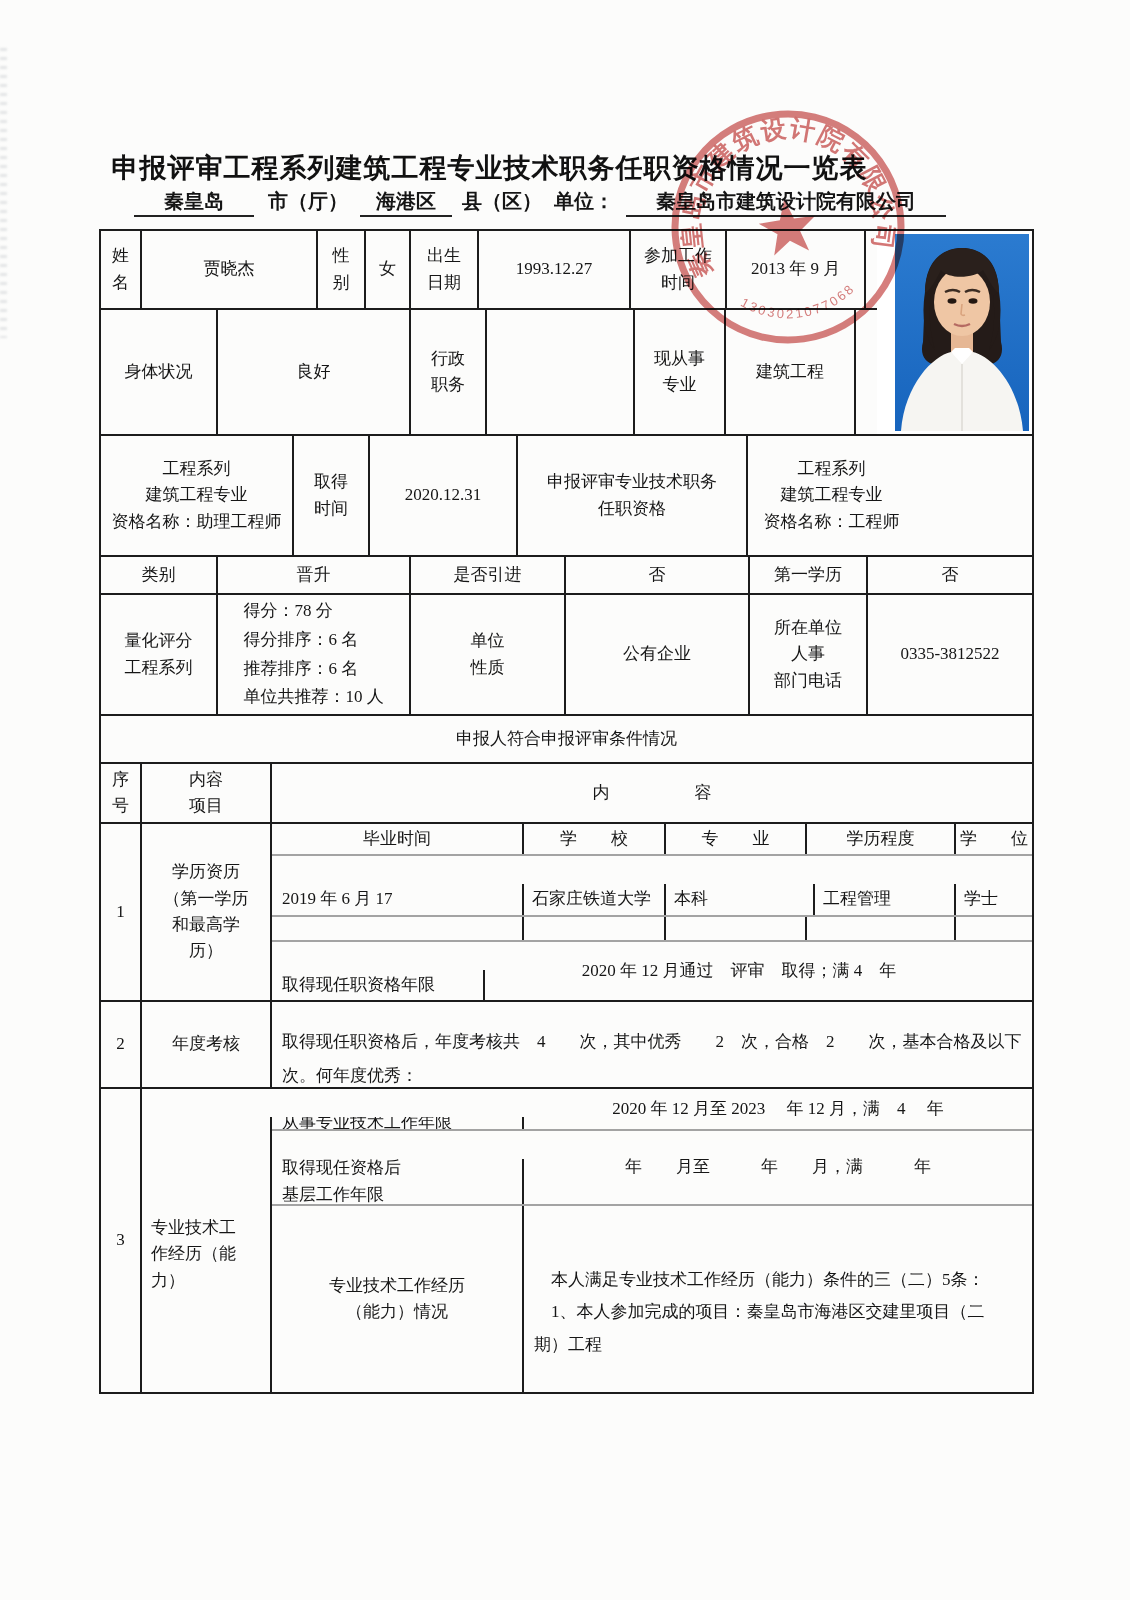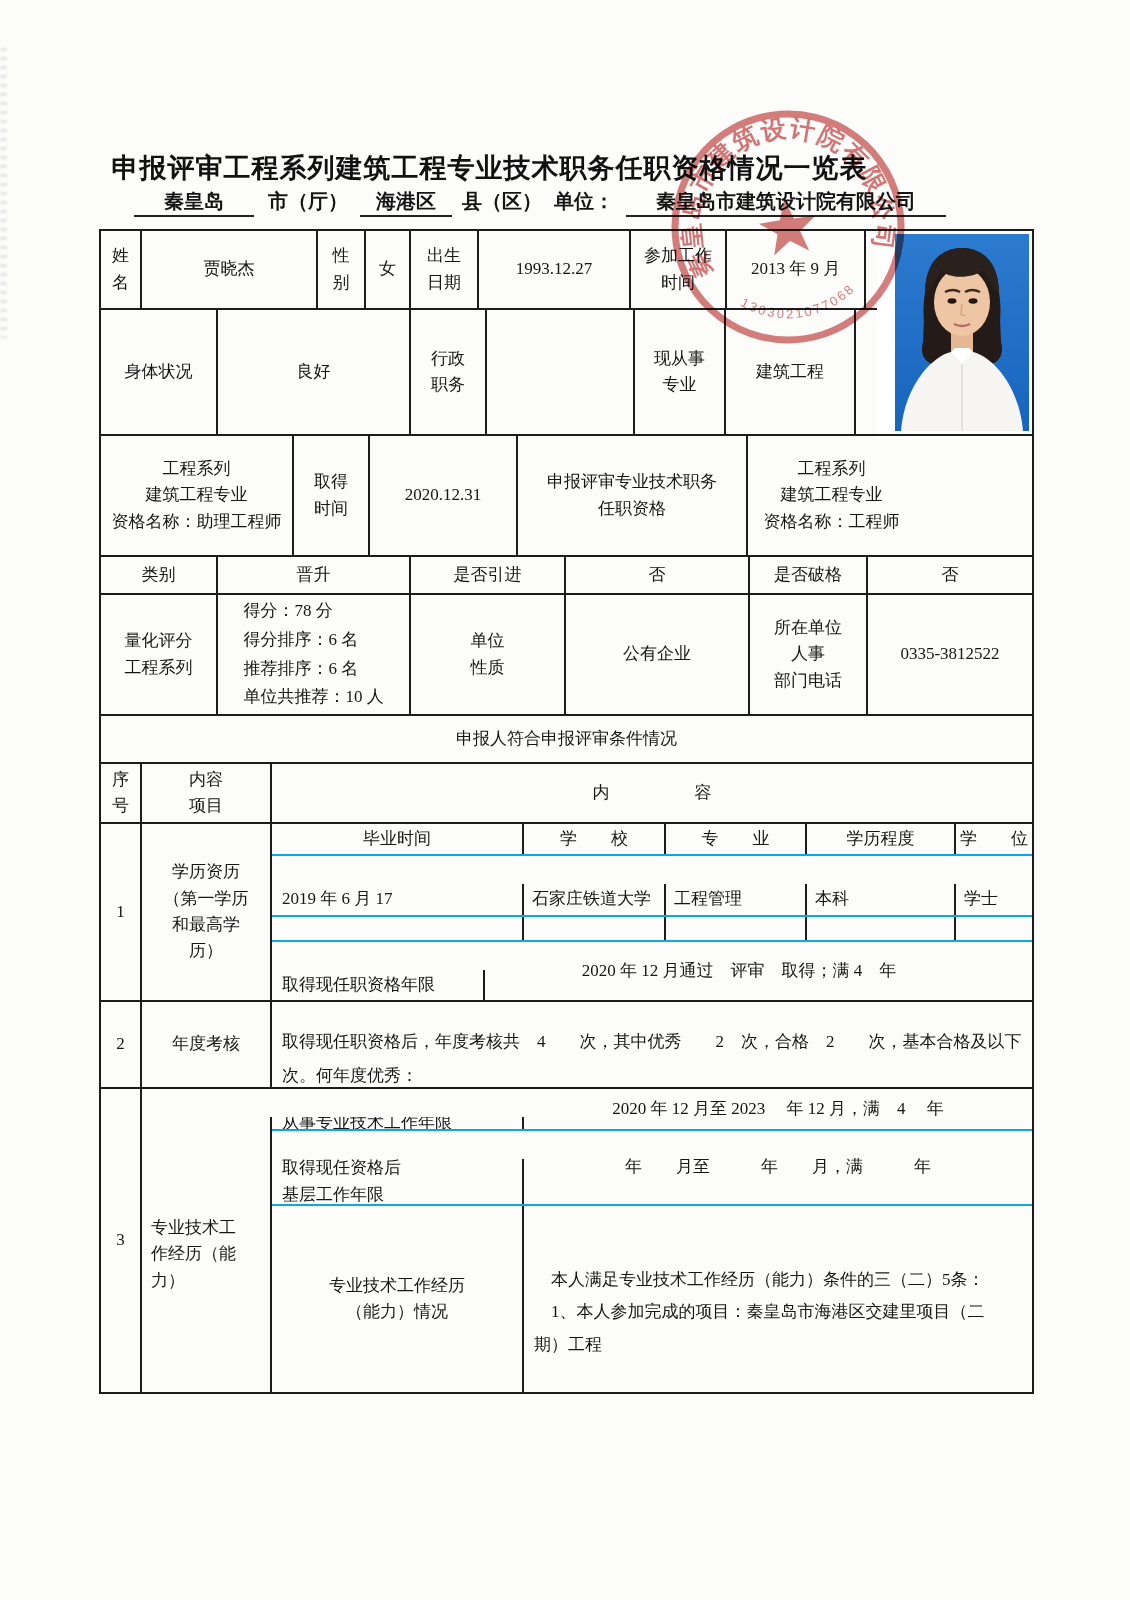--- a/index.html
+++ b/index.html
@@ -51,21 +51,21 @@
   .c.nr { border-right:none; }
   .pre { white-space:pre-line; }
   .left12 { display:flex; flex-direction:column; width:779px; }
   .r1 { display:flex; height:79px; border-bottom:2px solid #1c1c1c; }
   .r2 { display:flex; height:124px; }
   .photo-cell {
     width:156px; display:flex; align-items:center; justify-content:flex-end;
     padding:3px 3px 3px 17px; background:#fff;
   }
   .subcol { display:flex; flex-direction:column; width:760px; }
-  .srow { display:flex; border-bottom:2px solid #0ea5e9; }
+  .srow { display:flex; border-bottom:2px solid #a3a3a3; }
   .srow.last { border-bottom:none; }
   .al { justify-content:flex-start; text-align:left;margin-top:28px; }
   .score-block { text-align:left; line-height:1.7; }
   .sec2-text { line-height:2.0; padding:4px 10px; }
   .s3v3 { padding:5px 14px 6px 10px; line-height:1.9; }
 
   
   .stamp {
     position:absolute; left:660px; top:99px; width:256px; height:256px;
     mix-blend-mode:multiply; opacity:.82; pointer-events:none;
@@ -161,21 +161,21 @@
     <div class="c pre nr" style="width:167px">工程系列
 建筑工程专业
 资格名称：工程师</div>
   </div>
 
   <div class="row" style="height:38px">
     <div class="c" style="width:117px">类别</div>
     <div class="c" style="width:193px">晋升</div>
     <div class="c" style="width:155px">是否引进</div>
     <div class="c" style="width:184px">否</div>
-    <div class="c" style="width:118px">是否破格</div>
+    <div class="c" style="width:118px">第一学历</div>
     <div class="c nr" style="width:164px">否</div>
   </div>
 
   <div class="row" style="height:121px">
     <div class="c pre" style="width:117px">量化评分
 工程系列</div>
     <div class="c" style="width:193px">
         <span class="pre score-block">得分：78 分
 得分排序：6 名
 推荐排序：6 名
@@ -212,22 +212,22 @@
       <div class="srow" style="height:33px">
         <div class="c" style="width:252px">毕业时间</div>
         <div class="c" style="width:142px">学　　校</div>
         <div class="c" style="width:141px">专　　业</div>
         <div class="c" style="width:149px">学历程度</div>
         <div class="c nr" style="width:76px">学　　位</div>
       </div>
       <div class="srow" style="height:62px">
         <div class="c al" style="width:252px;padding-left:10px">2019 年 6 月 17</div>
         <div class="c al" style="width:142px;padding-left:8px">石家庄铁道大学</div>
+        <div class="c al" style="width:149px;padding-left:8px">本科</div>
         <div class="c al" style="width:141px;padding-left:8px">工程管理</div>
-        <div class="c al" style="width:149px;padding-left:8px">本科</div>
         <div class="c al nr" style="width:76px;padding-left:8px">学士</div>
       </div>
       <div class="srow" style="height:30px">
         <div class="c" style="width:252px"></div>
         <div class="c" style="width:142px"></div>
         <div class="c" style="width:141px"></div>
         <div class="c" style="width:149px"></div>
         <div class="c nr" style="width:76px"></div>
       </div>
       <div class="srow last" style="flex:1">

